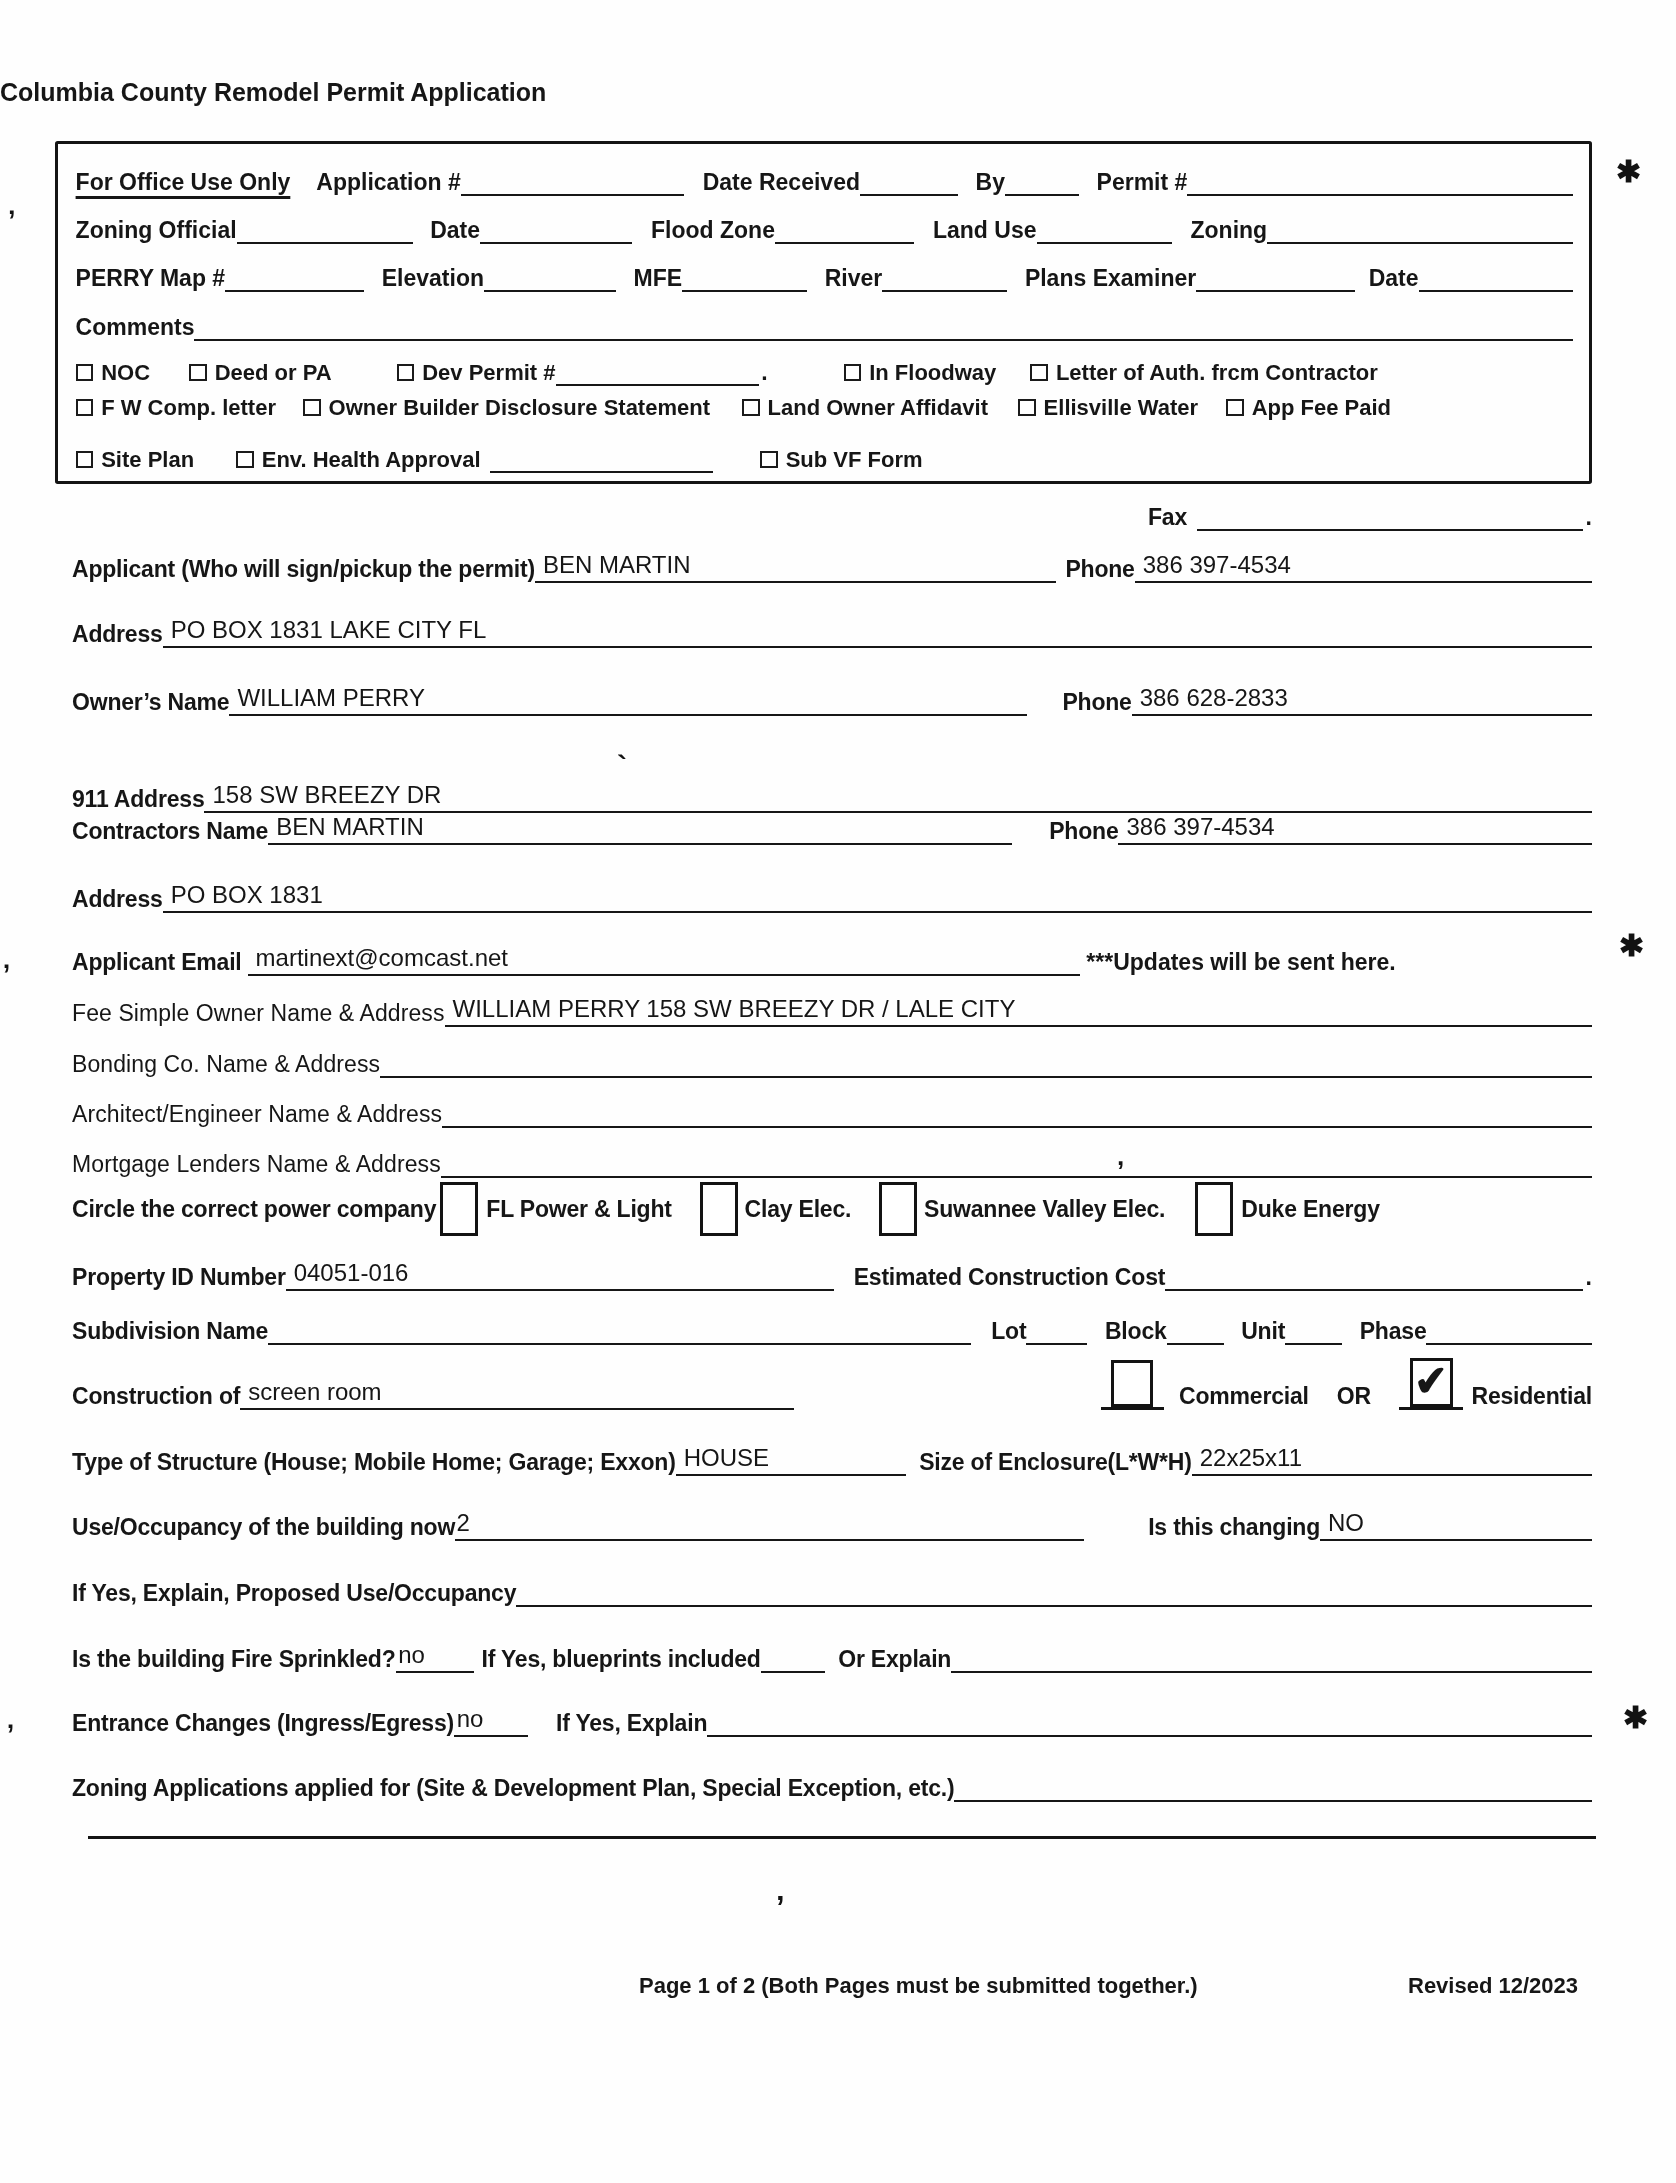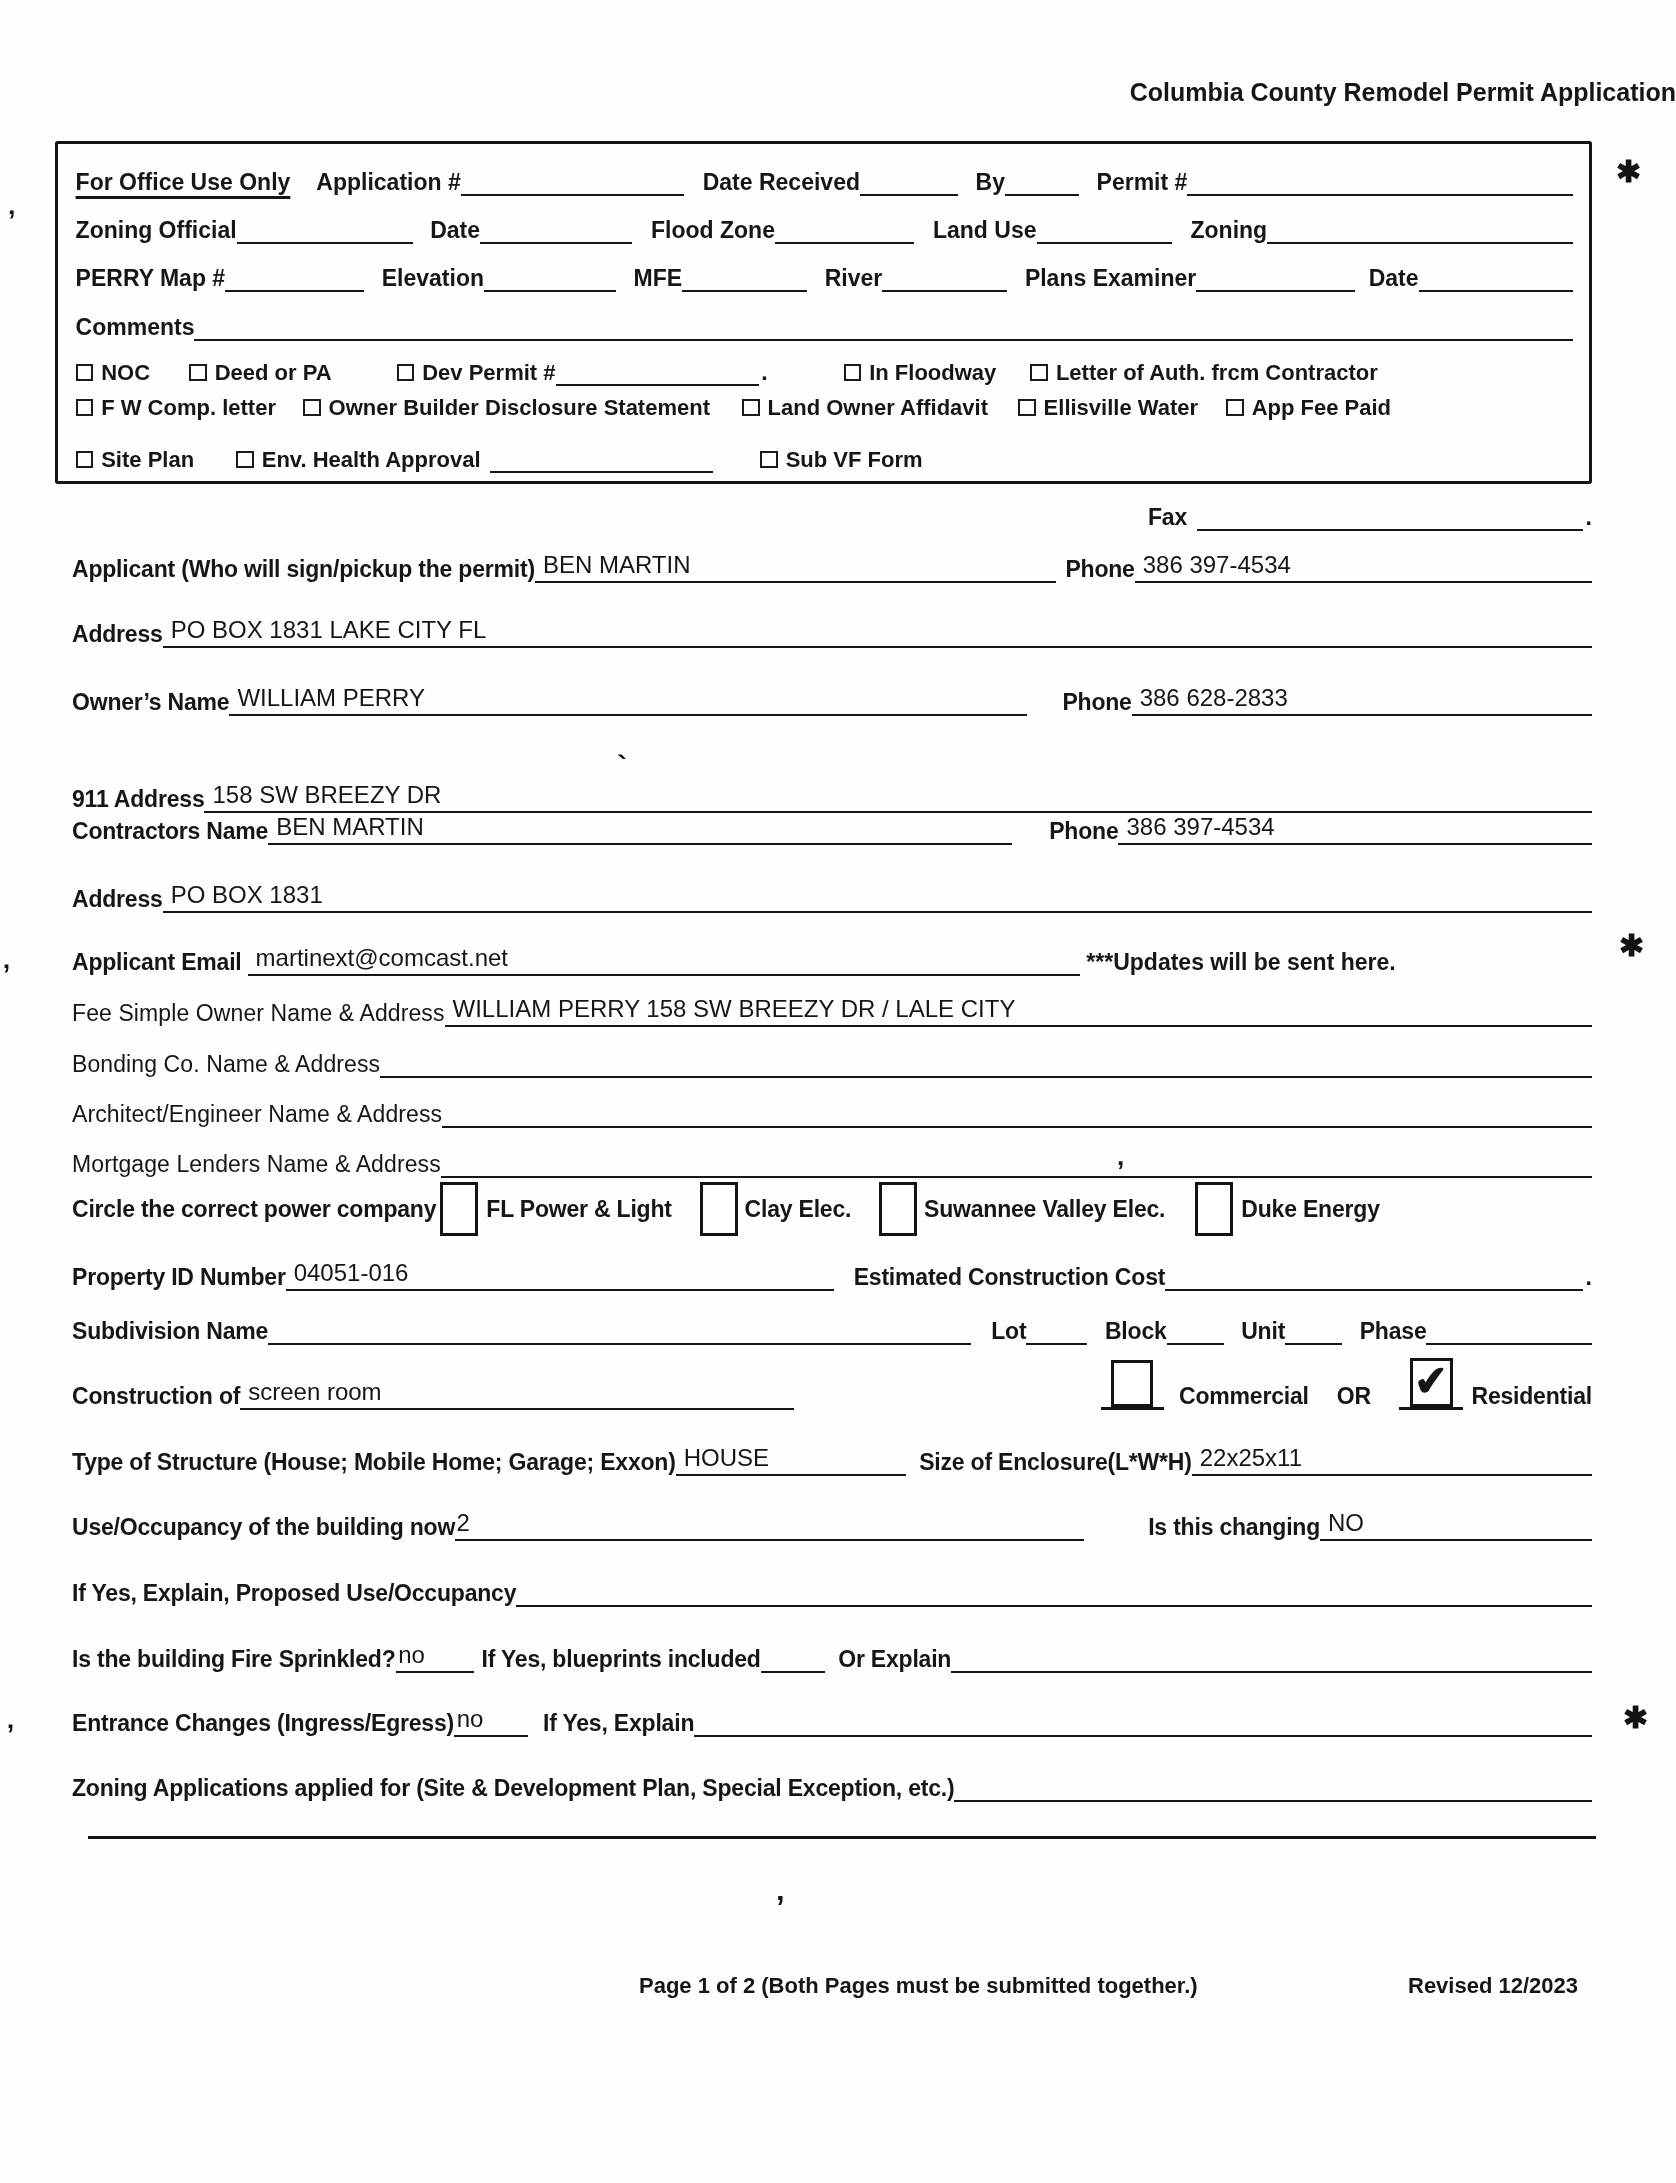--- a/index.html
+++ b/index.html
@@ -1,20 +1,20 @@
 <!DOCTYPE html>
 <html style="font-size:10.8px"><head>
 <meta charset="utf-8">
 <style>
   html,body{margin:0;padding:0;background:#d9d9d9;}
   #sheet{
     position:relative;width:1676px;height:2183px;background:#fefefe;
     font-family:"Liberation Sans",sans-serif;color:#161616;overflow:hidden;
   }
-  .title{position:absolute;top:78px;left:0;width:100%;text-align:right;
+  .title{position:absolute;top:78px;left:0;width:100%;text-align:left;
     font-size:25px;font-weight:700;letter-spacing:0;}
   
   .obox{position:absolute;left:55px;top:141px;width:1537px;height:343px;
     border:3.4px solid #141414;border-radius:2.7px;box-sizing:border-box;}
   .obr{position:absolute;left:17.6px;right:16px;display:flex;align-items:flex-end;
     height:38px;white-space:nowrap;font-weight:700;font-size:23px;}
   .obh{text-decoration:underline;text-decoration-thickness:2.7px;text-underline-offset:6px;}
   .useg{border-bottom:2.7px solid #171717;height:100%;box-sizing:border-box;display:inline-block;}
   .grow{flex:1 1 auto;}
   .cb{width:17.6px;height:17.6px;border:2.7px solid #1b1b1b;box-sizing:border-box;
@@ -315,21 +315,21 @@
     <span class="seg" style="width:64px"></span>
     <span class="lbl" style="margin-left:13.5px">Or Explain</span>
     <span class="seg grow"></span>
   </div>
 
   <div class="row" style="top:1698px">
     <span class="lbl">Entrance Changes (Ingress/Egress)</span>
     <span class="seg" style="width:74px">
       <span class="val" style="padding-left:2.7px">no</span>
     </span>
-    <span class="lbl" style="margin-left:15px">If Yes, Explain</span>
+    <span class="lbl" style="margin-left:28px">If Yes, Explain</span>
     <span class="seg grow"></span>
   </div>
 
   <div class="row" style="top:1763px">
     <span class="lbl">Zoning Applications applied for (Site &amp; Development Plan, Special Exception, etc.)</span>
     <span class="seg grow"></span>
   </div>
 
   <div class="hline" style="top:1836px;left:88px;right:80px"></div>
 

